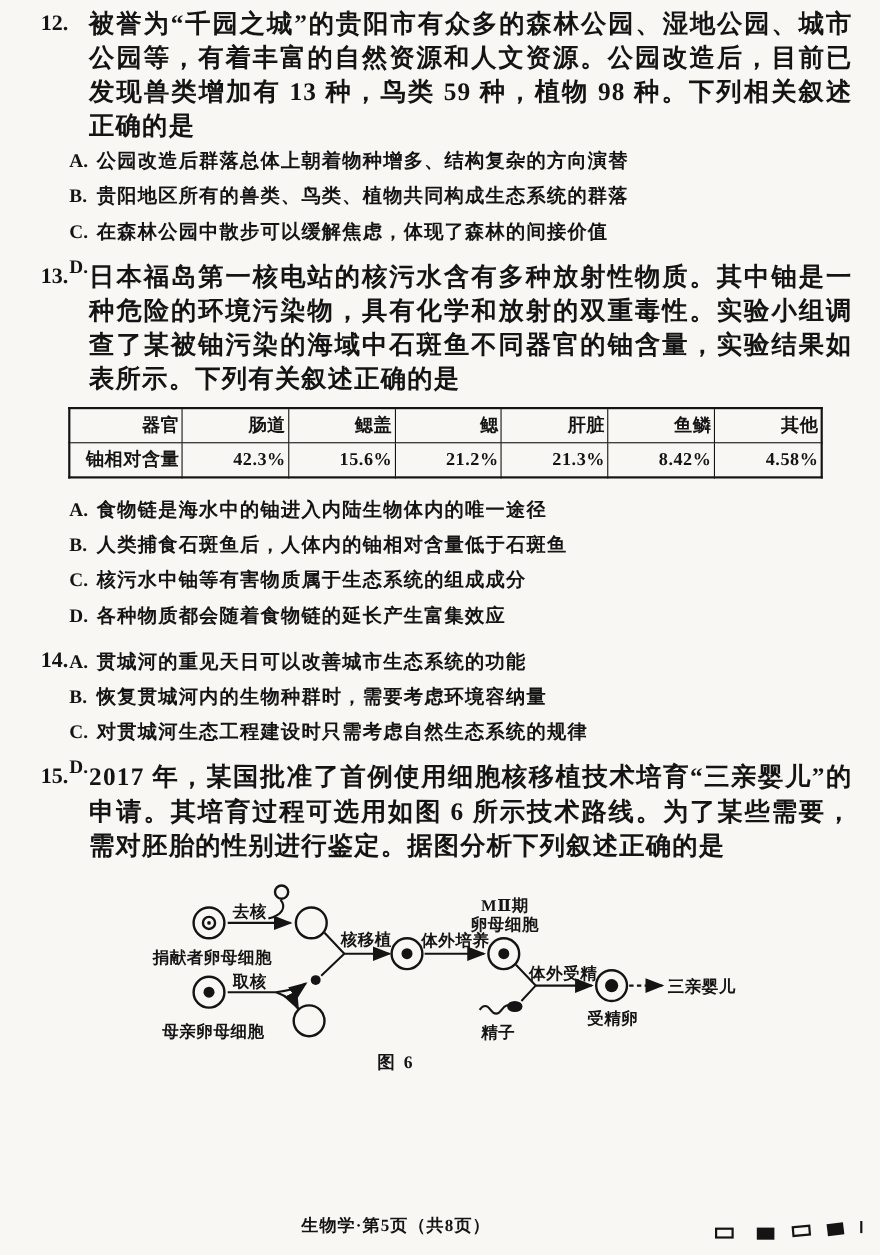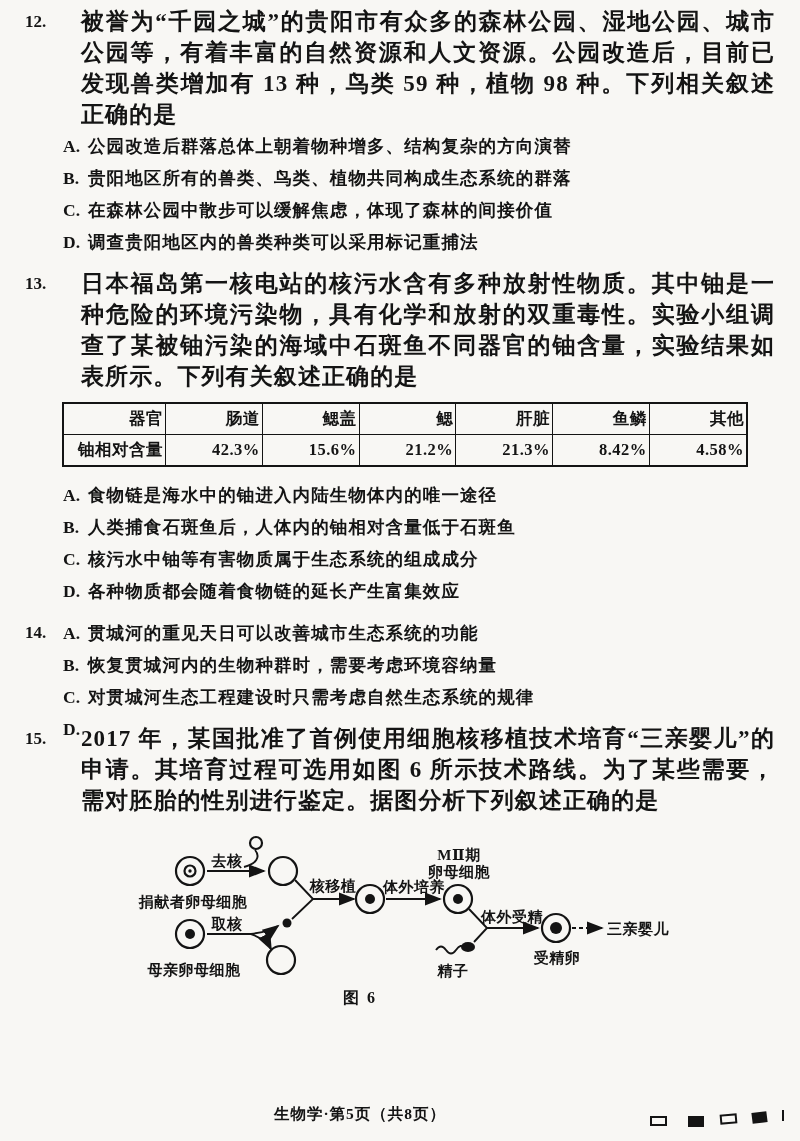--- a/index.html
+++ b/index.html
@@ -11,22 +11,22 @@
     position:relative;
     overflow:hidden;
   }
   .page{
     position:absolute;inset:0;
     padding:6px 25px 0 25px;
     box-sizing:border-box;
   }
   .question{position:relative;margin-bottom:10px;}
   .qnum{
-    position:absolute;left:0;top:0;
-    font-size:17px;font-weight:700;line-height:31px;
+    position:absolute;left:12px;top:0;
+    font-size:20px;font-weight:700;line-height:31px;
   }
   .qbody{margin-left:33px;}
   .stem{
     font-size:23px;font-weight:600;line-height:31px;
     text-align:justify;letter-spacing:1.1px;margin-left:23px;
   }
   .option{
     position:relative;padding-left:30px;
     font-size:17.5px;font-weight:600;line-height:32px;
     letter-spacing:1.1px;white-space:nowrap;
@@ -81,21 +81,20 @@
       <div class="option">
         <span class="olet">B.</span>
         <span>贵阳地区所有的兽类、鸟类、植物共同构成生态系统的群落</span>
       </div>
       <div class="option">
         <span class="olet">C.</span>
         <span>在森林公园中散步可以缓解焦虑，体现了森林的间接价值</span>
       </div>
       <div class="option">
         <span class="olet">D.</span>
-        <span>调查贵阳地区内的兽类种类可以采用标记重捕法</span>
       </div>
     </div>
   </div>
 
   <div class="question">
     <span class="qnum">13.</span>
     <div class="qbody">
       <div class="stem">日本福岛第一核电站的核污水含有多种放射性物质。其中铀是一种危险的环境污染物，具有化学和放射的双重毒性。实验小组调查了某被铀污染的海域中石斑鱼不同器官的铀含量，实验结果如表所示。下列有关叙述正确的是</div>
       <table class="utable">
         <tbody>

